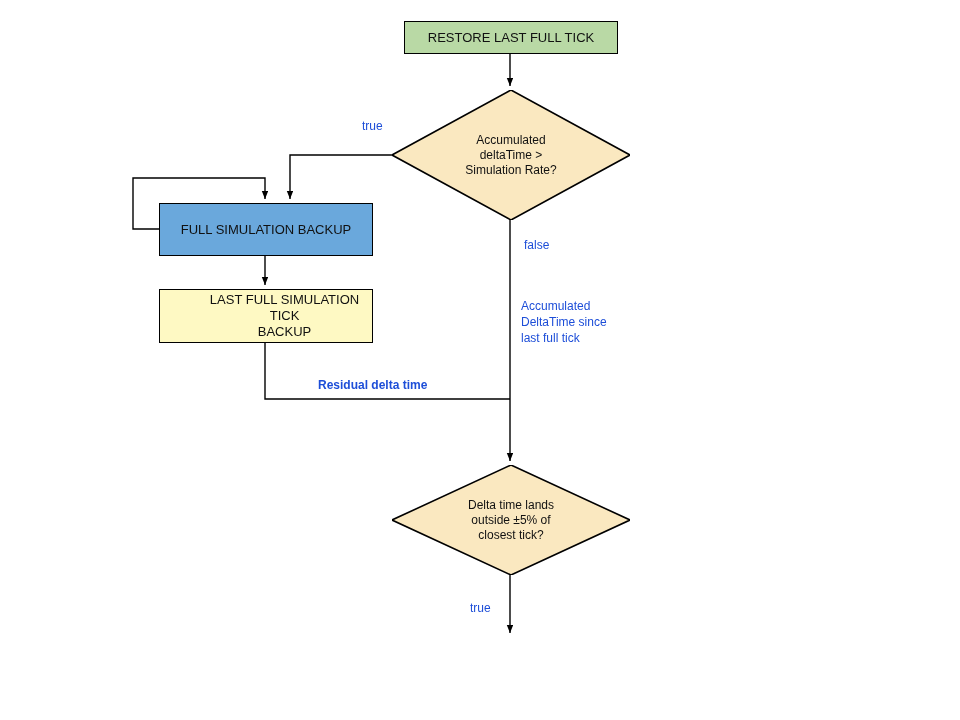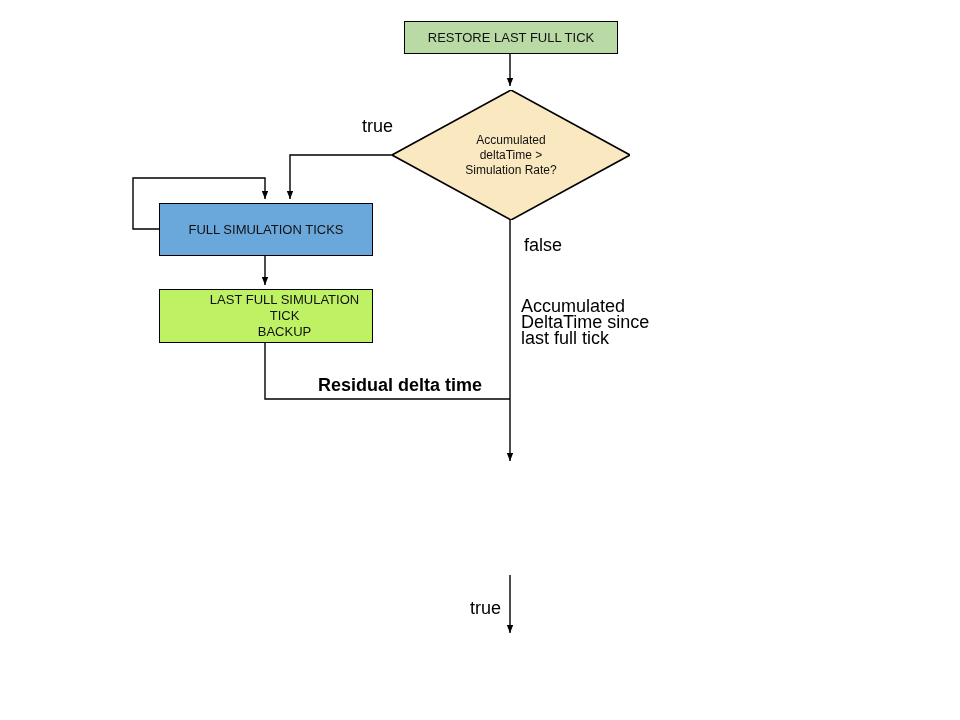--- a/index.html
+++ b/index.html
@@ -58,23 +58,23 @@
     justify-content: center;
     text-align: center;
     font-size: 12px;
     line-height: 15px;
     color: #111111;
     white-space: pre-line;
     pointer-events: none;
   }
   .edge-label {
     position: absolute;
-    font-size: 18px;
+    font-size: 12px;
     line-height: 16px;
-    color: #000000;
+    color: #1d4ed8;
     white-space: pre-line;
     background: transparent;
   }
 </style>
 </head>
 <body>
 
 <div id="canvas" style="background: rgb(255, 255, 255);">
 
   <svg class="edges" viewBox="0 0 960 720" xmlns="http://www.w3.org/2000/svg">
@@ -97,38 +97,46 @@
     <path d="M510,220 L510,461" stroke="#000000" stroke-width="1.4" fill="none" marker-end="url(#arrow)"></path>
 
     <path d="M510,575 L510,633" stroke="#000000" stroke-width="1.4" fill="none" marker-end="url(#arrow)"></path>
   </svg>
 
   <div class="node" id="node-restore" style="left: 404px; top: 21px; width: 214px; height: 33px; background: rgb(185, 217, 165); border-color: rgb(0, 0, 0);">
     <span class="node-label">RESTORE LAST FULL TICK</span>
   </div>
 
   <div class="node" id="node-fullticks" style="left: 159px; top: 203px; width: 214px; height: 53px; background: rgb(106, 168, 220); border-color: rgb(0, 0, 0);">
-    <span class="node-label">FULL SIMULATION TICKS</span>
+    <span class="node-label">FULL SIMULATION BACKUP</span>
   </div>
 
-  <div class="node" id="node-backup" style="left: 159px; top: 289px; width: 214px; height: 54px; background: #bef264; border-color: rgb(0, 0, 0); padding-left: 37px;">
+  <div class="node" id="node-backup" style="left: 159px; top: 289px; width: 214px; height: 54px; background: #fef9c3; border-color: rgb(0, 0, 0); padding-left: 37px;">
     <span class="node-label">LAST FULL SIMULATION TICK
 BACKUP</span>
   </div>
 
 
   <div class="diamond-wrap" id="node-decision1" style="left: 392px; top: 90px; width: 238px; height: 130px;">
     <svg width="100%" height="100%" viewBox="0 0 238 130" preserveAspectRatio="none">
       <polygon points="119,0 238,65 119,130 0,65" fill="#fae8c0" stroke="#000000" stroke-width="1.6"></polygon>
     </svg>
     <div class="diamond-text">Accumulated
 deltaTime &gt;
 Simulation Rate?</div>
   </div>
 
+  <div class="diamond-wrap" id="node-decision2" style="left: 392px; top: 465px; width: 238px; height: 110px;">
+    <svg width="100%" height="100%" viewBox="0 0 238 110" preserveAspectRatio="none">
+      <polygon points="119,0 238,55 119,110 0,55" fill="#fae8c0" stroke="#000000" stroke-width="1.6"></polygon>
+    </svg>
+    <div class="diamond-text">Delta time lands
+outside ±5% of
+closest tick?</div>
+  </div>
 
   <div class="edge-label" id="lbl-true-1" style="left: 362px; top: 118px;">true</div>
   <div class="edge-label" id="lbl-false" style="left: 524px; top: 237px;">false</div>
   <div class="edge-label" id="lbl-accum" style="left: 521px; top: 298px;">Accumulated
 DeltaTime since
 last full tick</div>
   <div class="edge-label" id="lbl-residual" style="left: 318px; top: 377px; font-weight: bold;">Residual delta time</div>
   <div class="edge-label" id="lbl-true-2" style="left: 470px; top: 600px;">true</div>
 
 </div>

